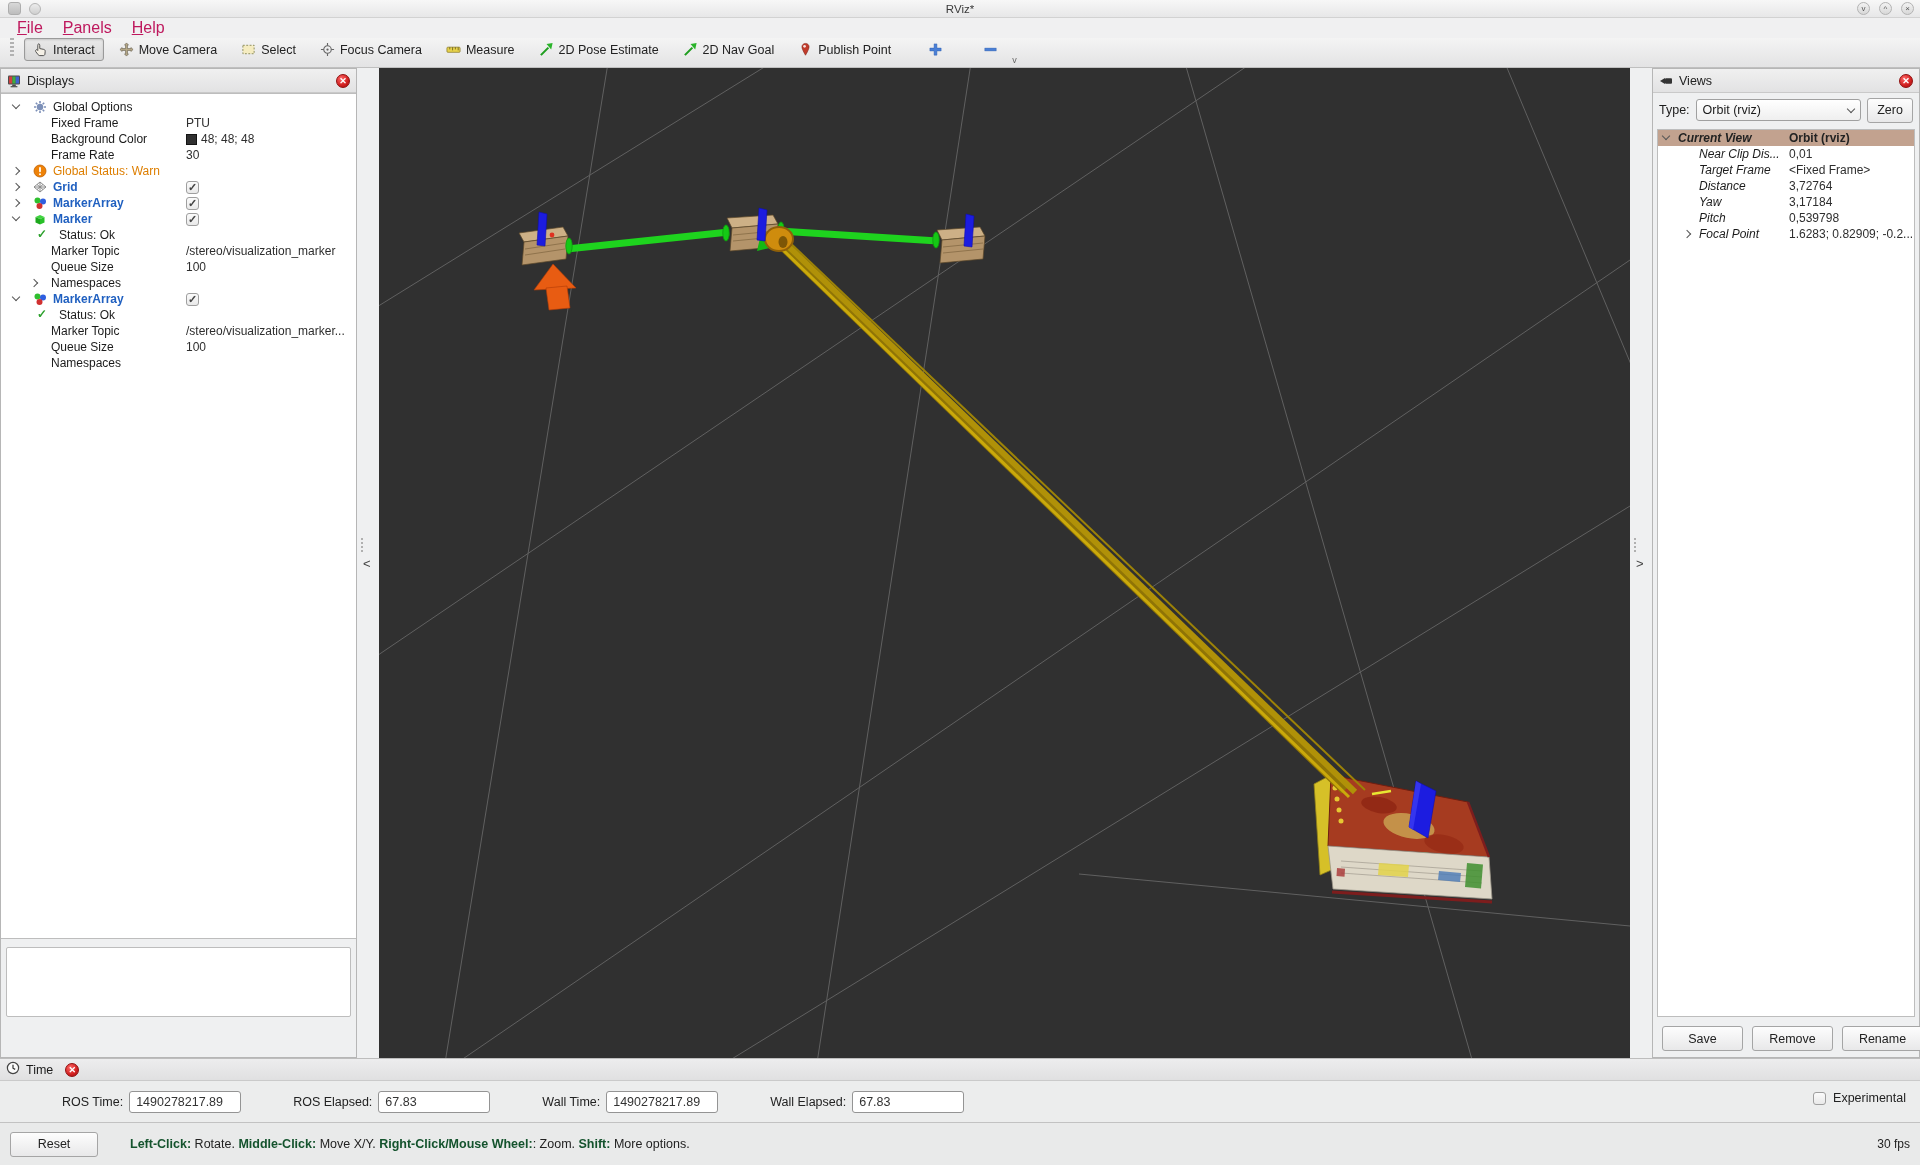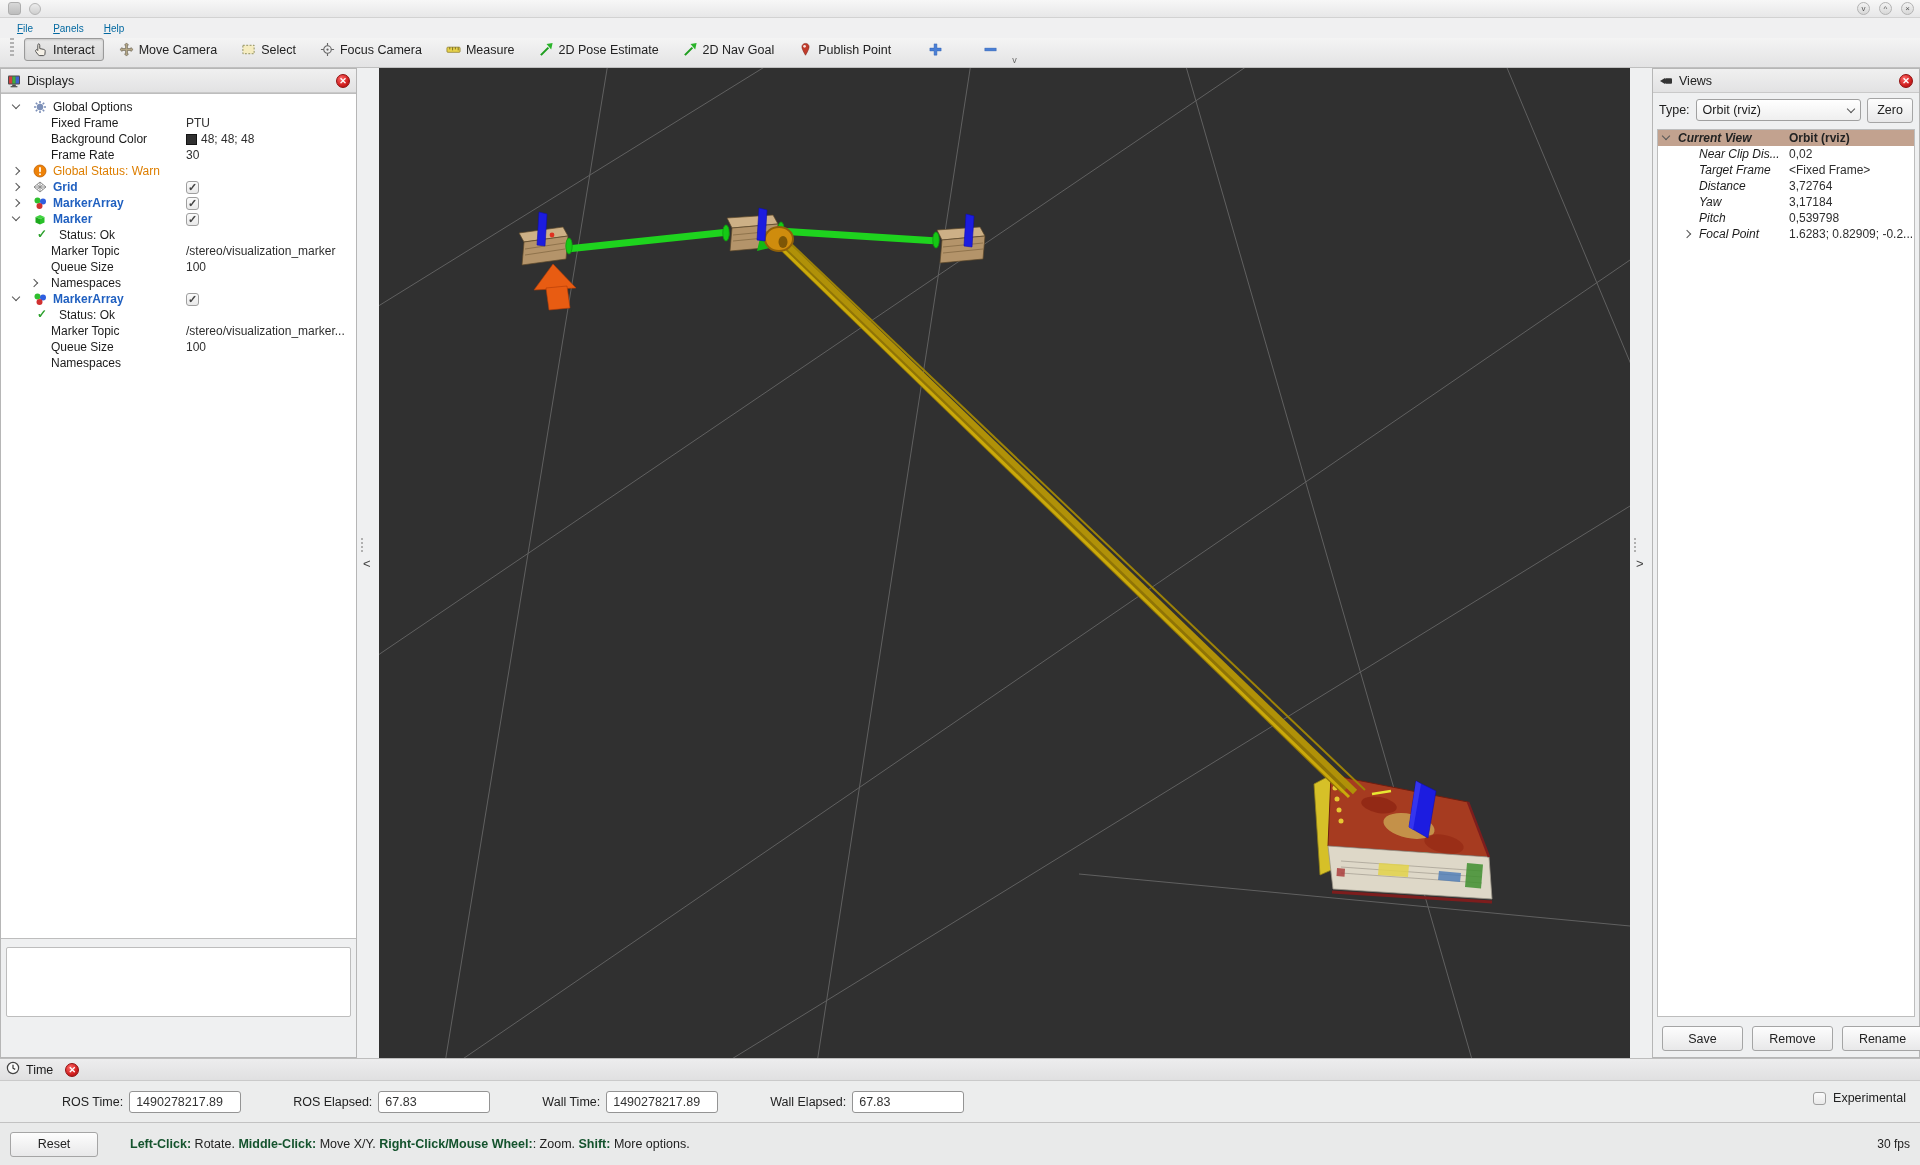--- a/index.html
+++ b/index.html
@@ -16,21 +16,21 @@
     background:linear-gradient(#d8d8d8,#bdbdbd);border:1px solid #adadad;}
   .appicon2{width:12px;height:12px;margin-left:8px;border-radius:50%;
     background:linear-gradient(#ececec,#cfcfcf);border:1px solid #b5b5b5;}
   .winbtns{position:absolute;right:6px;top:2px;display:flex;gap:9px;}
   .winbtn{width:13px;height:13px;border-radius:50%;border:1px solid #b3b3b3;
     background:linear-gradient(#f2f2f2,#d8d8d8);font-size:8px;line-height:11px;
     text-align:center;color:#555;}
 
   .menubar{position:absolute;left:0;top:18px;width:1920px;height:20px;
     background:#f0f0f1;display:flex;align-items:center;padding-left:8px;gap:2px;}
-  .menu-item{font-size:10px;padding:13px 9px;color:#0369a1;}
+  .menu-item{font-size:16px;padding:13px 9px;color:#be185d;}
   .menu-item::first-letter{text-decoration:underline;}
 
   .toolbar{position:absolute;left:0;top:38px;width:1920px;height:30px;
     background:linear-gradient(#f4f4f4,#e3e3e4);border-bottom:1px solid #bfbfbf;
     display:flex;align-items:flex-start;padding-left:10px;gap:6px;}
   .tb-handle{width:4px;height:18px;border-left:2px dotted #b2b2b2;border-right:2px dotted #b2b2b2;margin-right:4px;}
   .tbtn{display:flex;align-items:center;gap:5px;font-size:12.5px;color:#222;
     padding:3px 8px;border-radius:3px;border:1px solid transparent;white-space:nowrap;}
   .tbtn.active{border:1px solid #9a9a9a;background:linear-gradient(#e9e9e9,#d8d8d8);
     box-shadow:inset 0 1px 2px rgba(0,0,0,.15);}
@@ -115,20 +115,21 @@
   .hints{color:#222;}
   .hints b{color:#14532d;}
   .fps{margin-left:auto;color:#222;font-size:12px;}
 </style>
 </head>
 <body>
 
 <div class="titlebar">
   <div class="appicon"></div>
   <div class="appicon2"></div>
+  <div class="apptitle">RViz*</div>
   <div class="winbtns">
     <div class="winbtn">v</div>
     <div class="winbtn">^</div>
     <div class="winbtn">×</div>
   </div>
 </div>
 
 <div class="menubar" id="menubar">
     <div class="menu-item">File</div>
     <div class="menu-item">Panels</div>
@@ -559,21 +560,21 @@
         </div>
         <div class="tcell tval">
           <span class="vtext">Orbit (rviz)</span>
         </div>
       </div>
       <div class="trow">
         <div class="tcell tname">
           <span class="tlabel" style="left: 41px;">Near Clip Dis...</span>
         </div>
         <div class="tcell tval">
-          <span class="vtext">0,02</span>
+          <span class="vtext">0,01</span>
         </div>
       </div>
       <div class="trow">
         <div class="tcell tname">
           <span class="tlabel" style="left: 41px;">Target Frame</span>
         </div>
         <div class="tcell tval">
           <span class="vtext">&lt;Fixed Frame&gt;</span>
         </div>
       </div>

